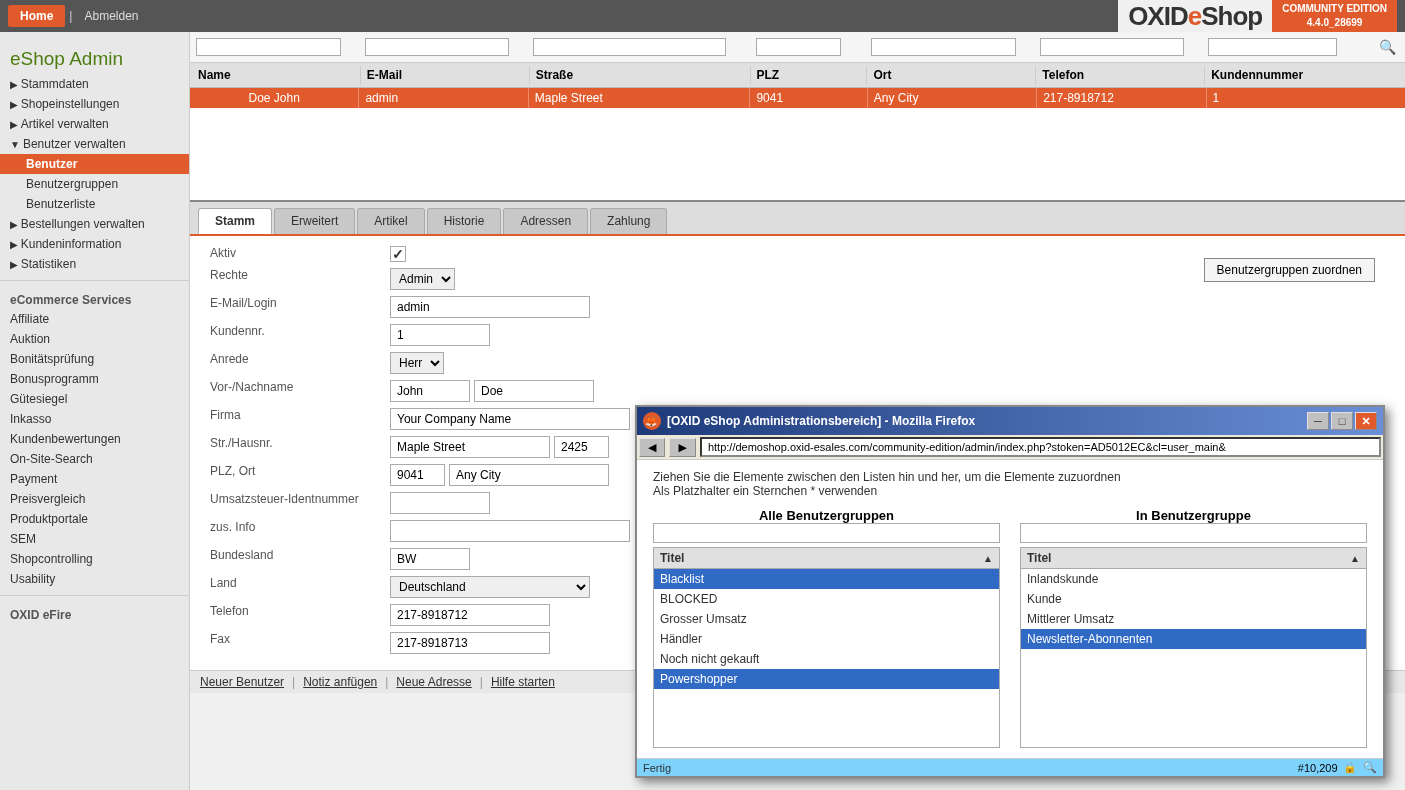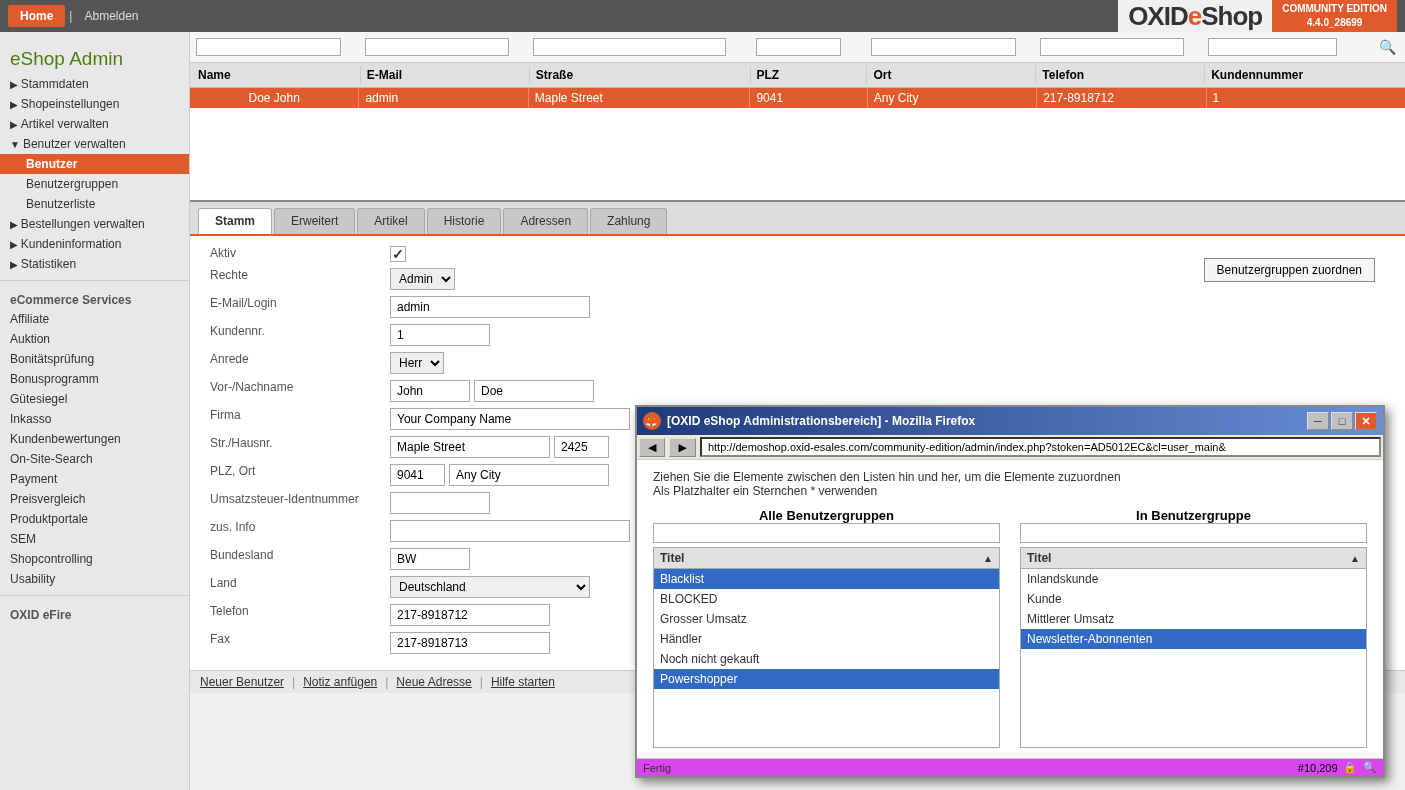--- a/index.html
+++ b/index.html
@@ -81,21 +81,21 @@
     .modal-list-title { font-weight: bold; font-size: 13px; margin-bottom: 0; text-align: center; }
     .modal-search-bar { width: 100%; border: 1px solid #aaa; margin-bottom: 4px; padding: 2px 4px; font-size: 11px; height: 20px; }
     .modal-list-header { display: flex; background: #e0e0e0; border: 1px solid #aaa; border-bottom: none; }
     .modal-list-col { flex: 1; padding: 3px 6px; font-weight: bold; font-size: 12px; color: #333; display: flex; align-items: center; justify-content: space-between; }
     .sort-arrow { font-size: 10px; }
     .modal-list-body { border: 1px solid #aaa; height: 180px; overflow-y: auto; }
     .modal-list-item { padding: 3px 6px; cursor: pointer; color: #333; }
     .modal-list-item.highlighted { background: #316ac5; color: white; }
 
     
-    .modal-statusbar { background: #d946ef; border-top: 1px solid #ccc; padding: 2px 6px; display: flex; align-items: center; justify-content: space-between; font-size: 11px; text-align: right; }
+    .modal-statusbar { background: #7dd3fc; border-top: 1px solid #ccc; padding: 2px 6px; display: flex; align-items: center; justify-content: space-between; font-size: 11px; text-align: right; }
     .modal-status-left { color: #333; }
     .modal-status-right { display: flex; align-items: center; gap: 6px; }
   </style>
 </head>
 <body>
 
 <div class="top-bar">
   <button class="top-bar-btn">Home</button>
   <span style="color:#ccc;">|</span>
   <a class="top-bar-link">Abmelden</a>

